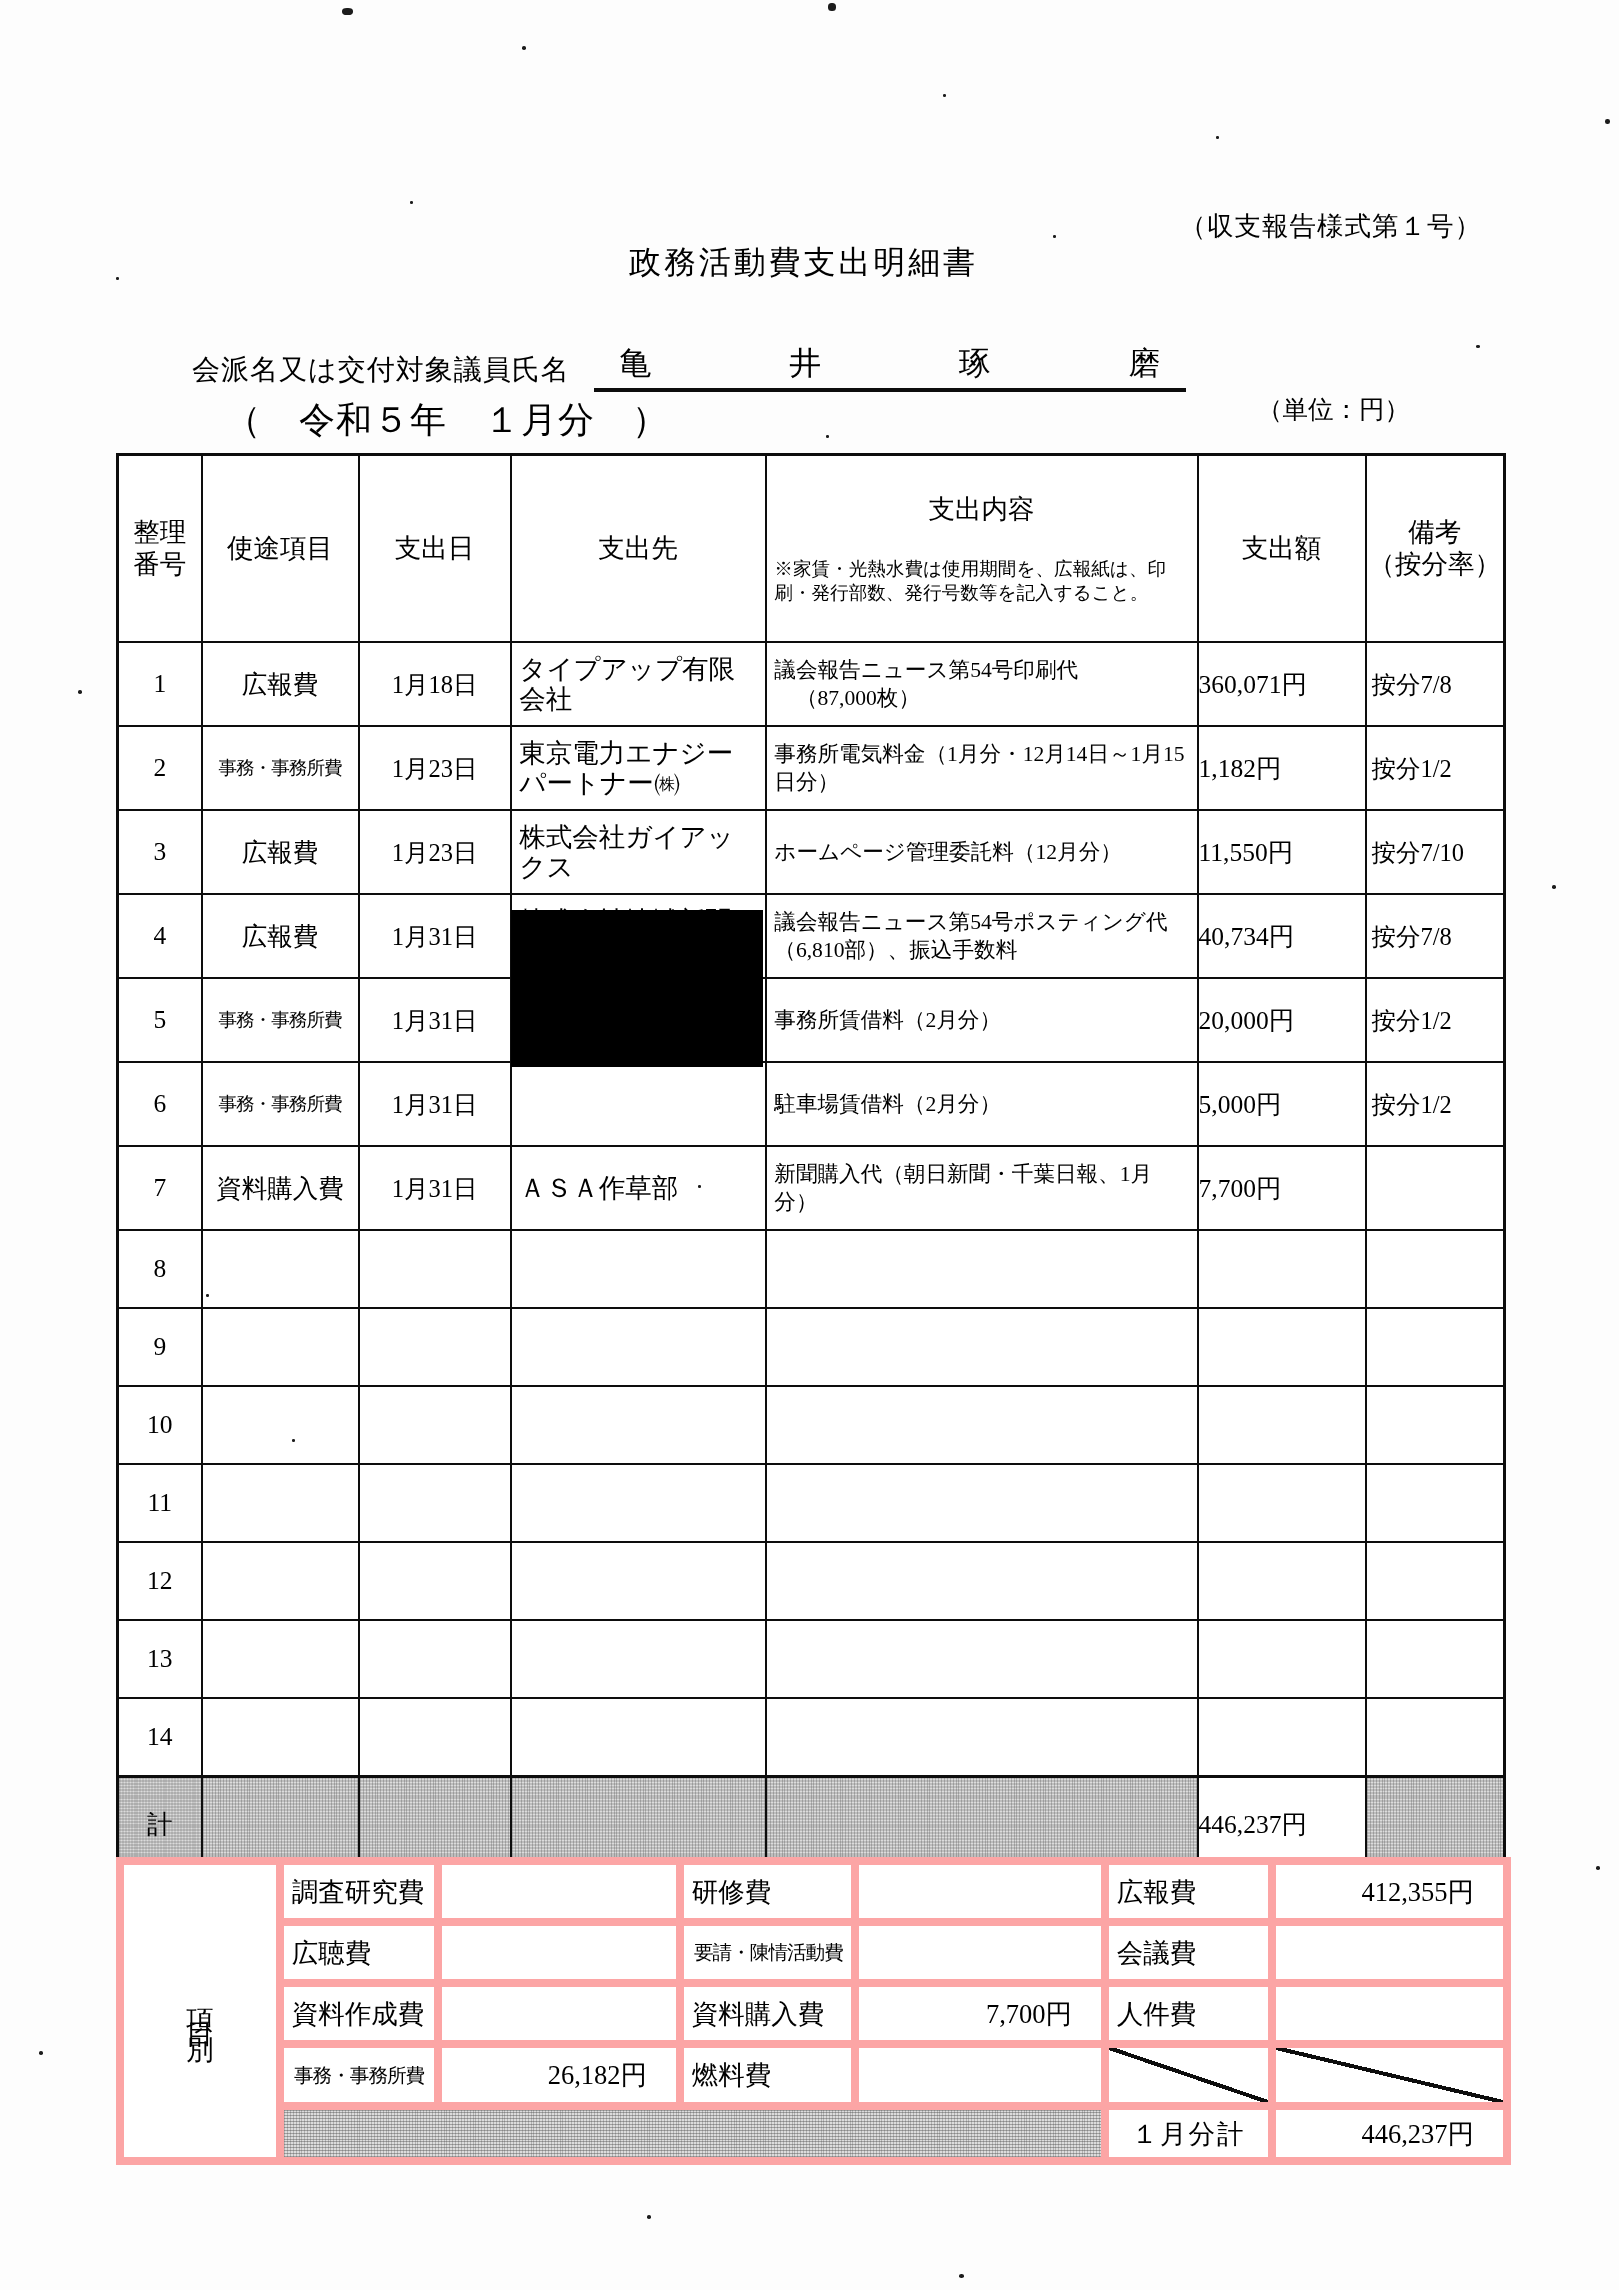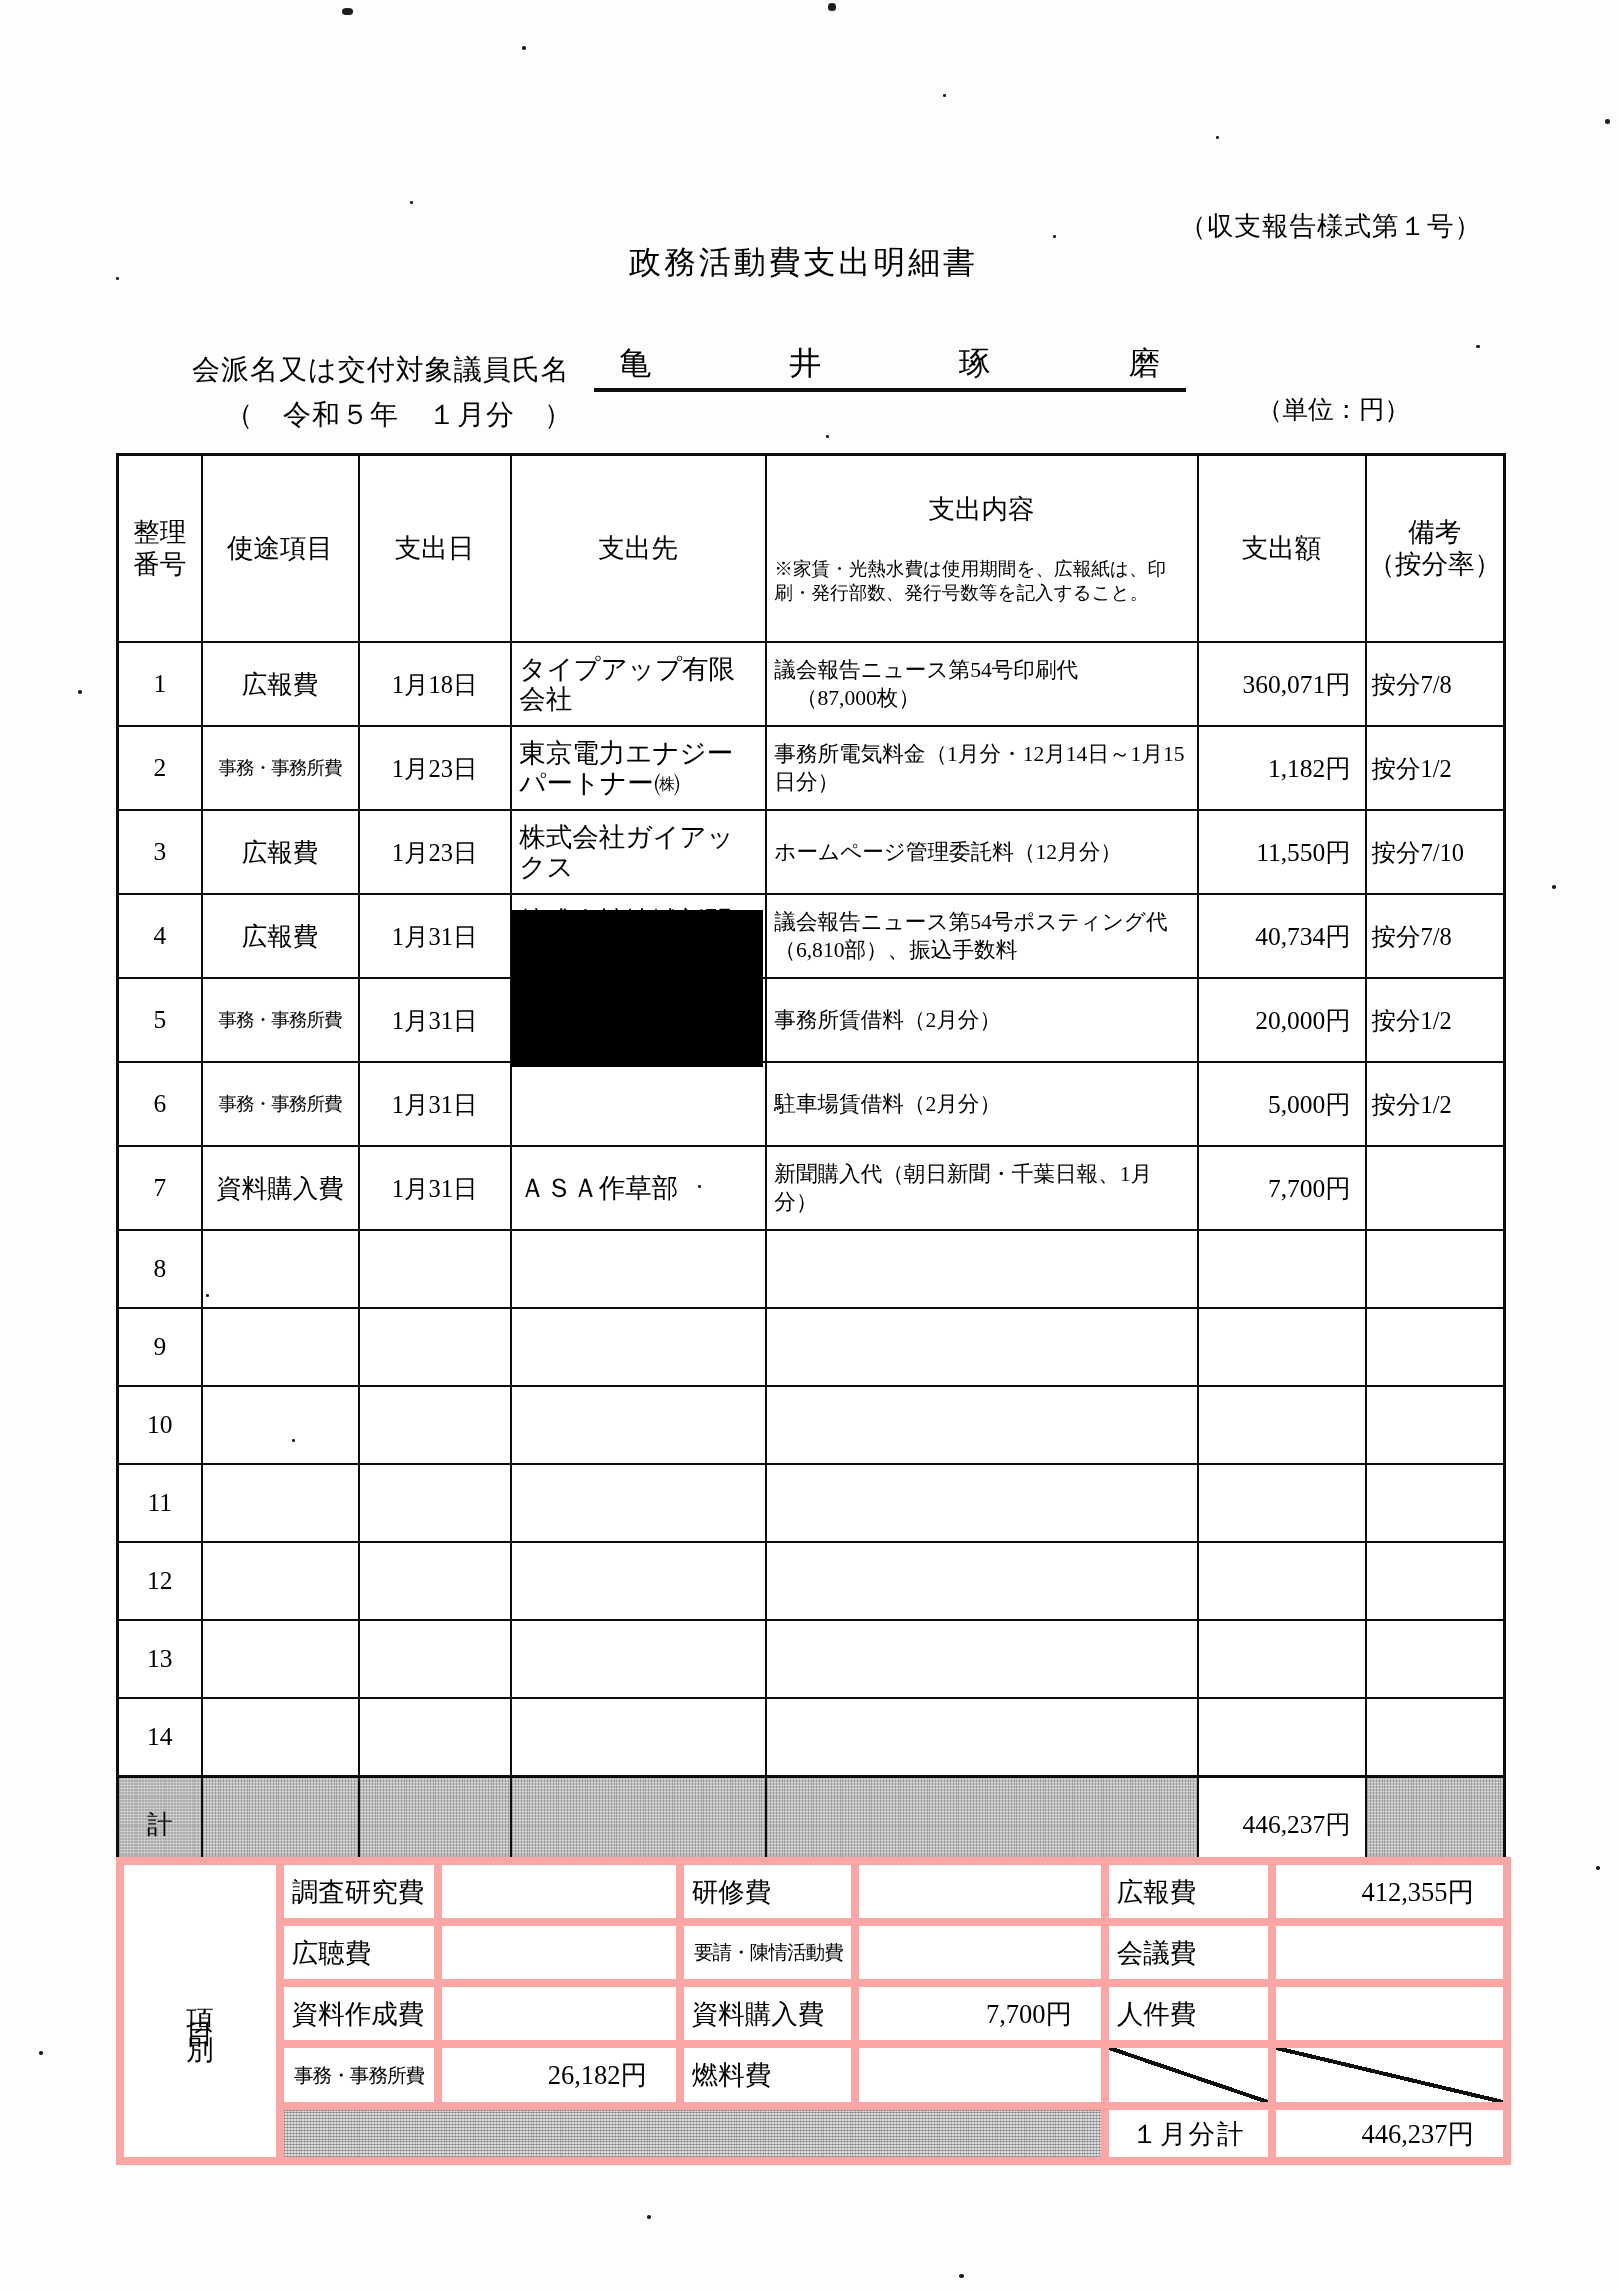--- a/index.html
+++ b/index.html
@@ -28,21 +28,21 @@
   }
   .member-name {
     position: absolute; top: 339px; left: 594px; width: 592px; height: 53px;
     border-bottom: 4.9px solid #0d0d0d;
     display: flex; justify-content: space-between; align-items: flex-end;
     padding: 0 25.5px 2px 25.5px;
     font-size: 32px;
   }
   .period-line {
     position: absolute; top: 396px; left: 225px;
-    font-size: 28px; letter-spacing: 1px;
+    font-size: 36px; letter-spacing: 1px;
   }
   .unit-note {
     position: absolute; top: 392px; left: 1257px;
     font-size: 25.5px;
   }
 
   
   table { border-collapse: collapse; table-layout: fixed; background: #fff; }
   .main-table {
     position: absolute; left: 116px; top: 453px; width: 1387px;
@@ -66,21 +66,21 @@
   .th-content { padding: 3.9px 7.8px; vertical-align: top; }
   .content-title { text-align: center; font-size: 26.5px; margin-top: 2px; }
   .content-note { text-align: left; font-size: 18.6px; line-height: 1.3; margin-top: 0; }
 
   .td-no      { text-align: center; font-size: 25.5px; }
   .td-cat     { text-align: center; font-size: 25.5px; }
   .td-cat.small-text { font-size: 18.6px; letter-spacing: -1px; }
   .td-date    { text-align: center; font-size: 24.5px; }
   .td-payee   { text-align: left; font-size: 26.5px; padding: 2px 19.6px 2px 7.8px; line-height: 1.15; }
   .td-content { text-align: left; font-size: 21.6px; padding: 3.9px 7.8px; line-height: 1.3; white-space: pre-line; }
-  .td-amount  { text-align: right; font-size: 25.5px; padding-right: 13.7px; }
+  .td-amount  { text-align: left; font-size: 25.5px; padding-right: 13.7px; }
   .td-note    { text-align: left; font-size: 24.5px; padding-left: 4.9px; }
 
   .hatch {
     background:
       repeating-linear-gradient(0deg,  rgba(70,70,70,0.40) 0 1px, rgba(0,0,0,0) 1px 2.9px),
       repeating-linear-gradient(90deg, rgba(70,70,70,0.28) 0 1px, rgba(0,0,0,0) 1px 2.9px),
       #dcdcdc;
   }
   .total-label { font-size: 25.5px; text-align: center; }
 

